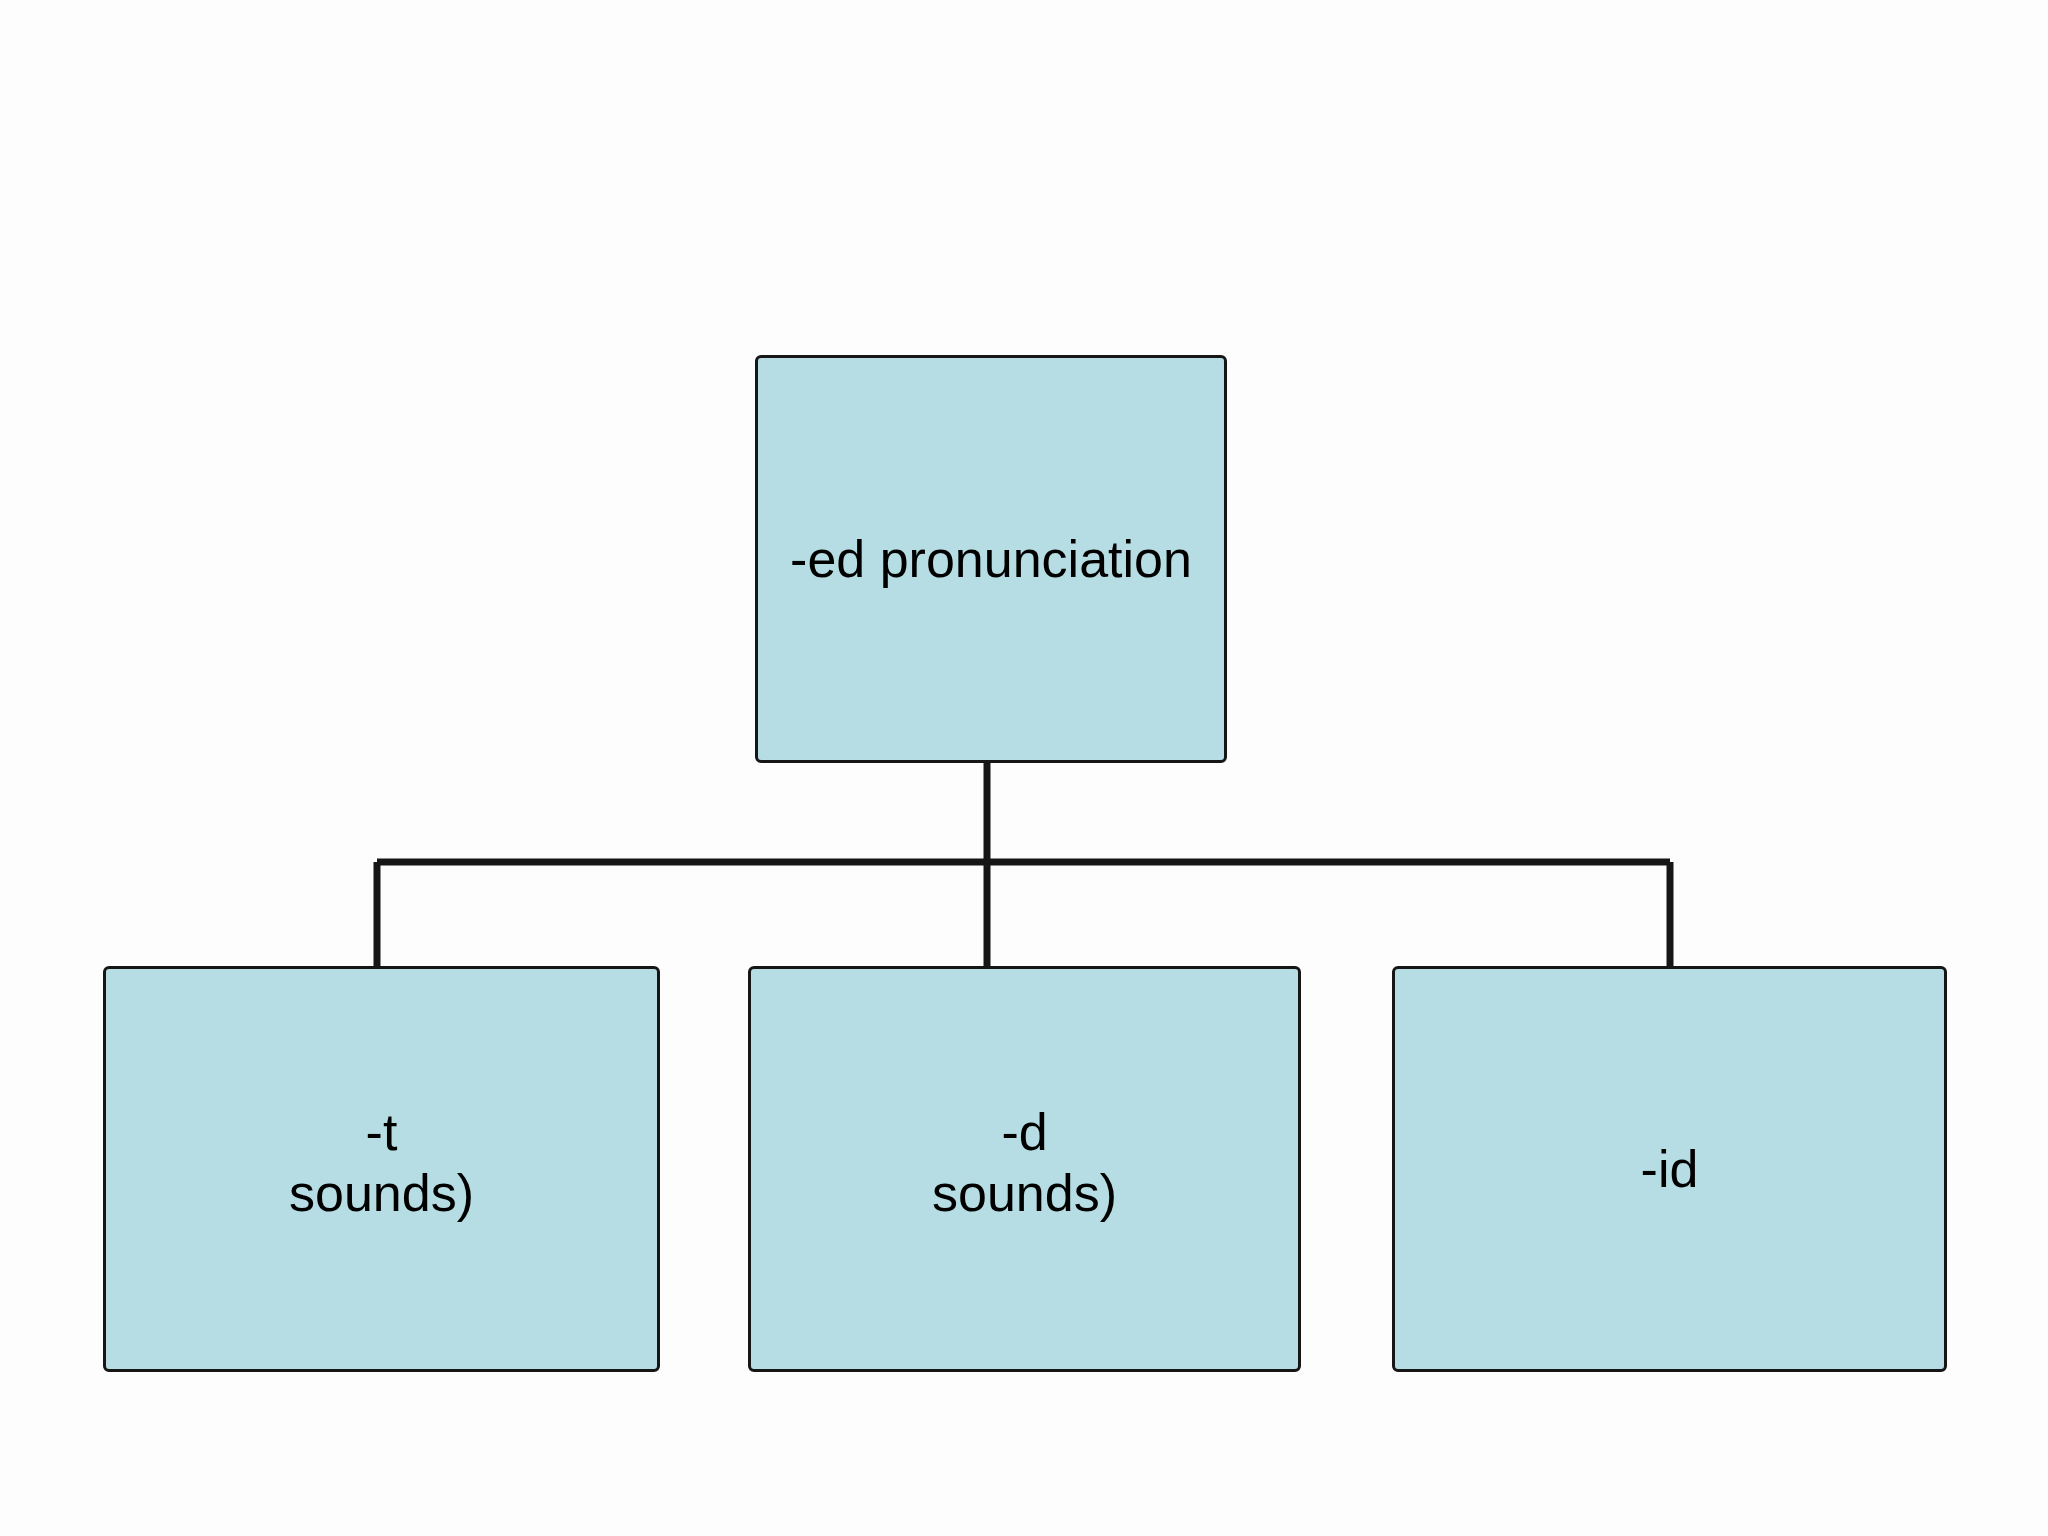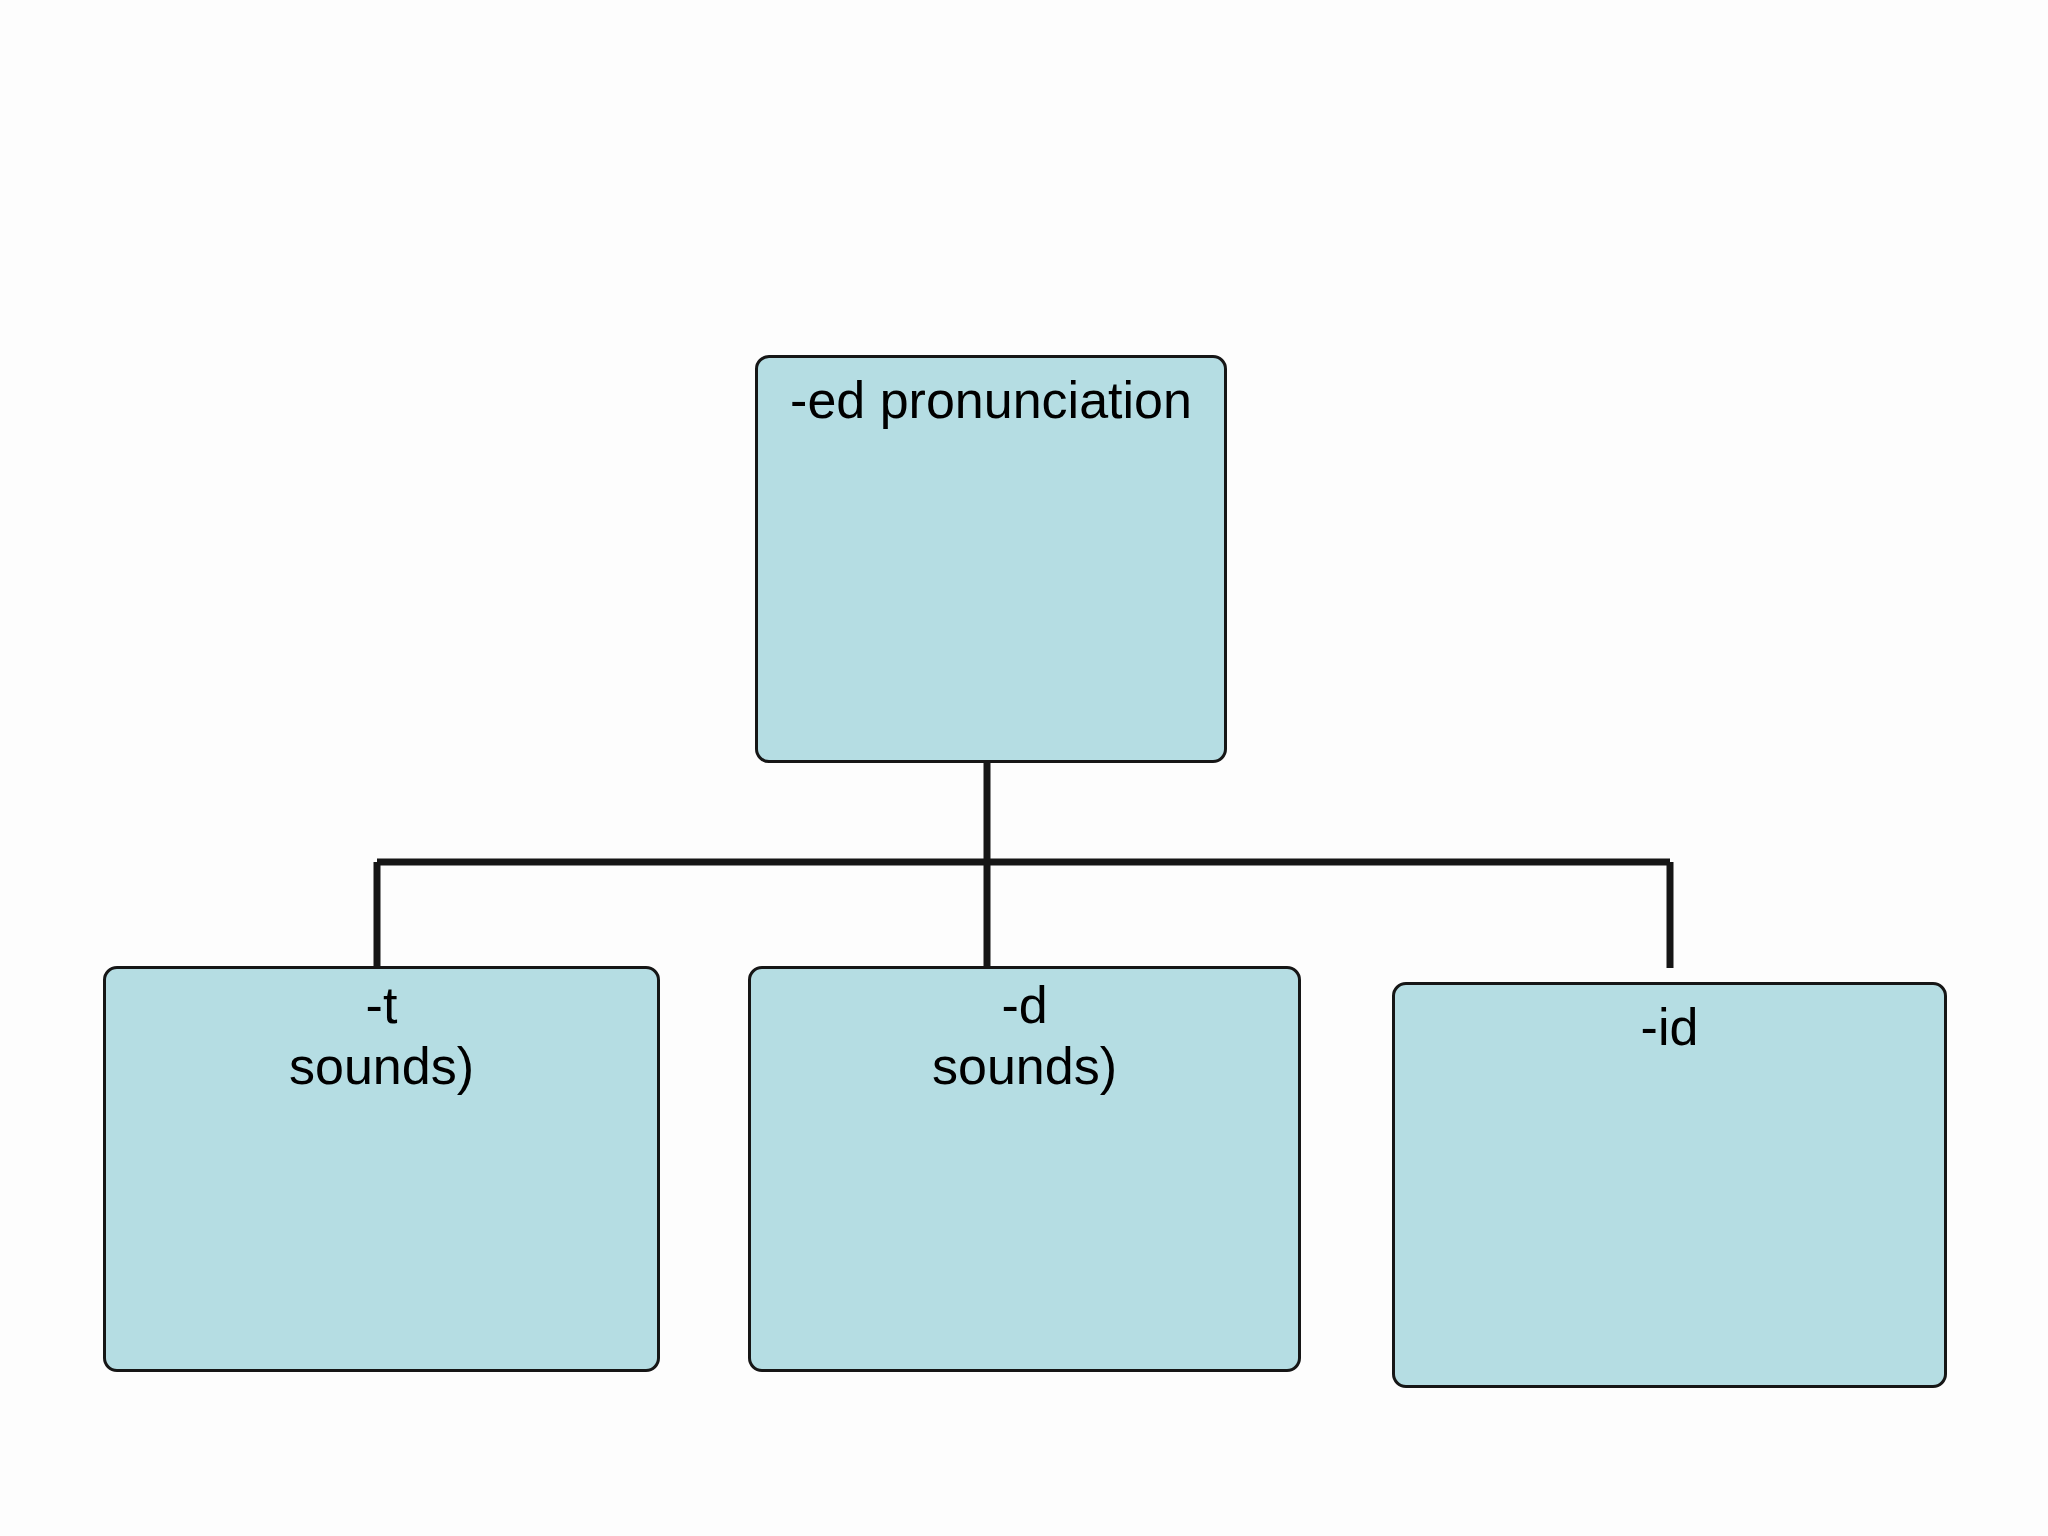--- a/index.html
+++ b/index.html
@@ -46,24 +46,25 @@
     height: 1536px;
     pointer-events: none;
   }
 
   
   .node {
     position: absolute;
     box-sizing: border-box;
     background: #b5dde3;
     border: 3px solid #161616;
-    border-radius: 14px;
+    border-radius: 6px;
     display: flex;
     flex-direction: column;
     align-items: center;
+    justify-content: center;
     text-align: center;
     color: #000000;
     font-size: 52px;
     line-height: 1.17;
     padding: 12px 18px;
   }
 
   .node .node-line {
     display: block;
     white-space: pre;
@@ -88,21 +89,20 @@
     left: 748px;
     top: 966px;
     width: 553px;
     height: 406px;
   }
   #node-id {
     left: 1392px;
     top: 966px;
     width: 555px;
     height: 406px;
-    margin-top: 16px;
   }
 
   
   #node-t .node-text,
   #node-d .node-text {
     transform: translateY(-6px);
   }
 </style>
 </head>
 <body>

